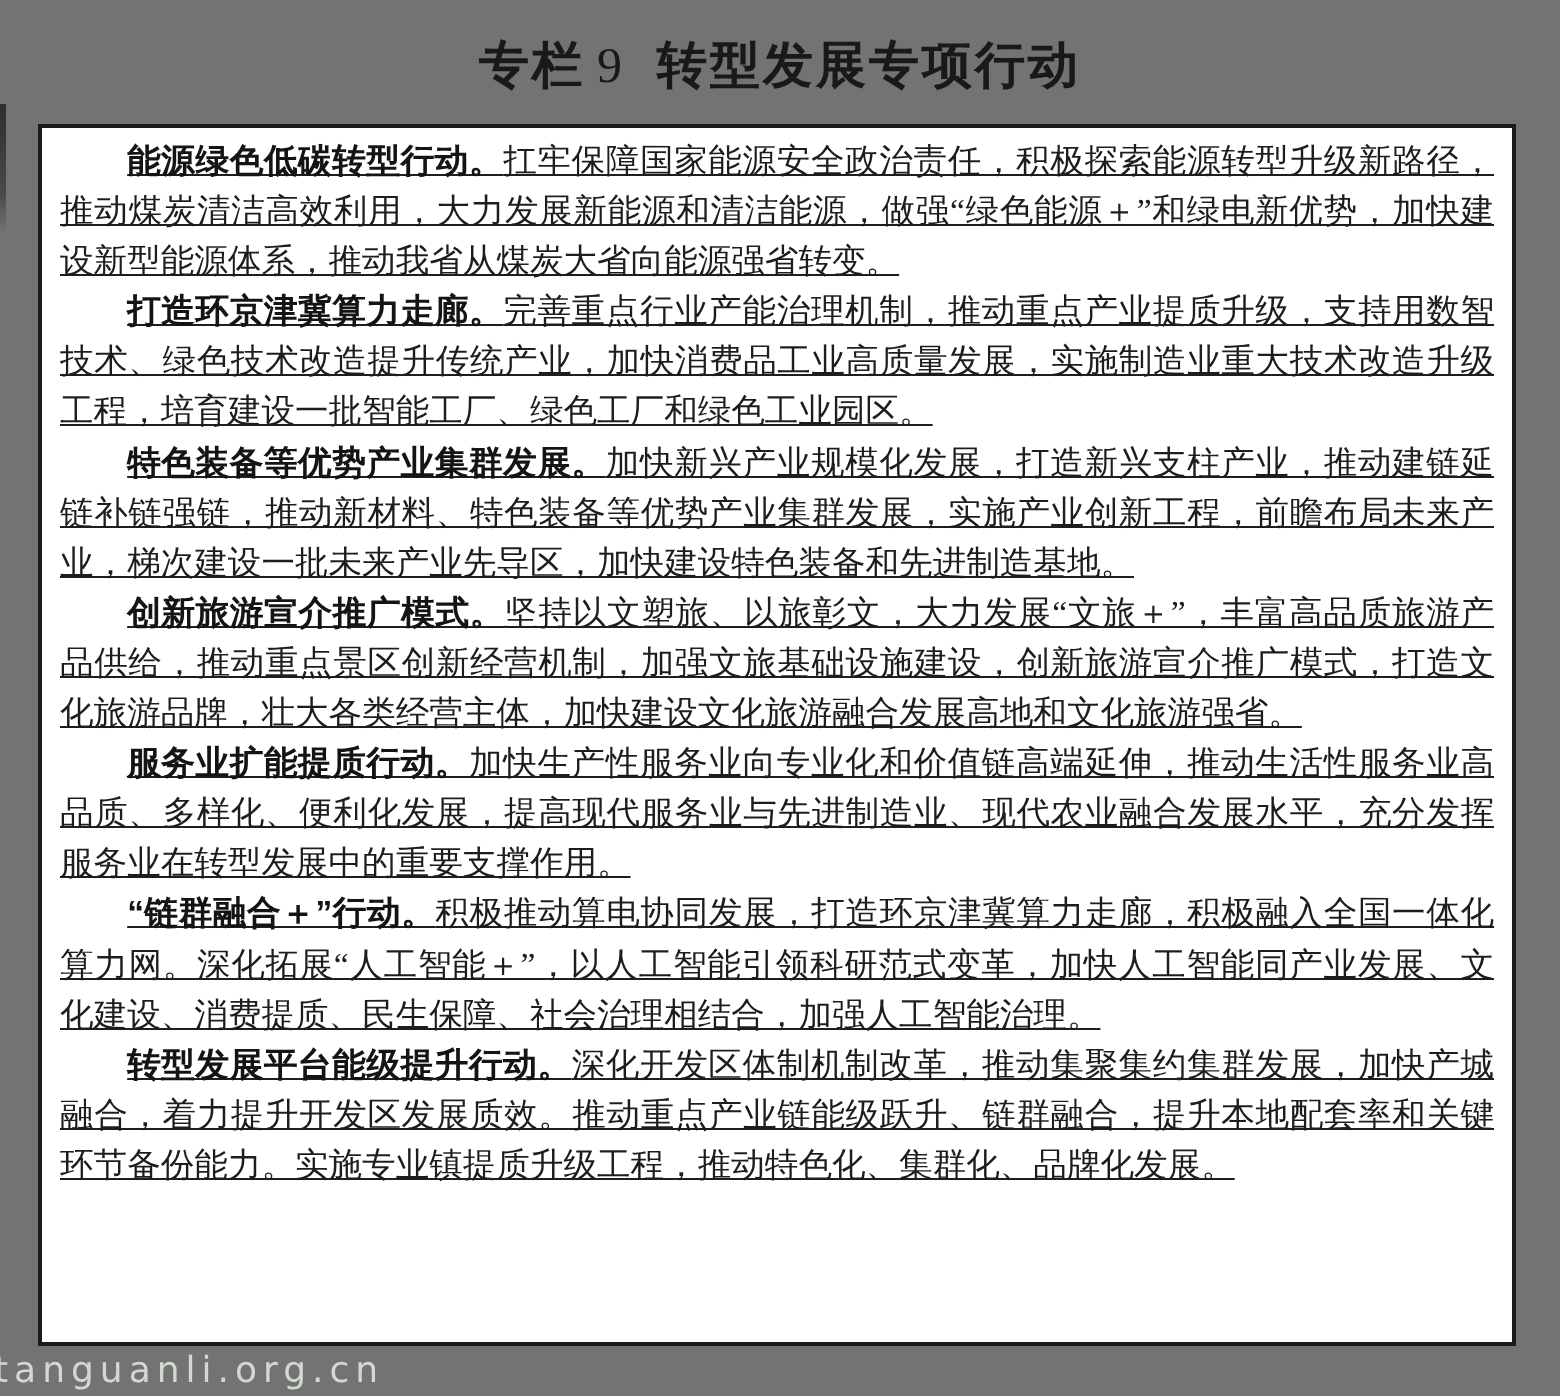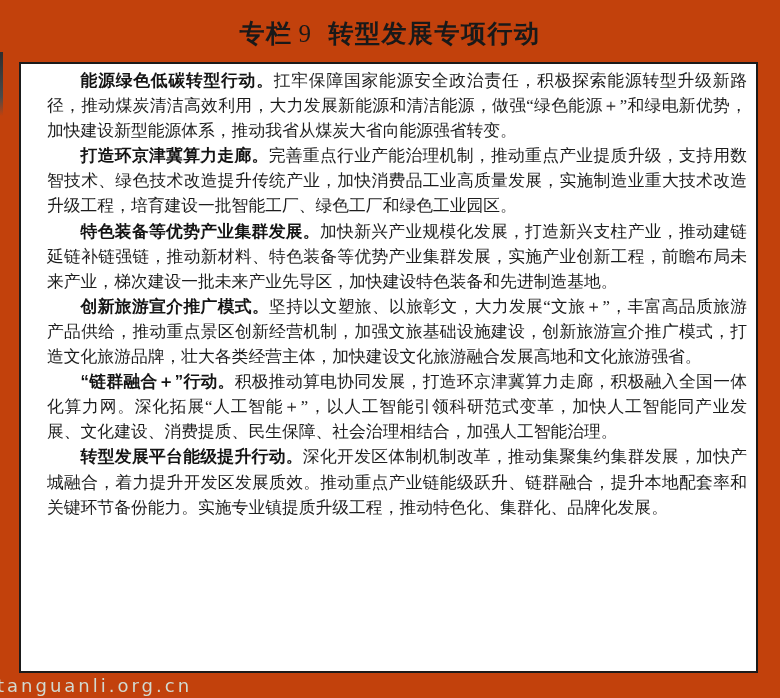--- a/index.html
+++ b/index.html
@@ -1,20 +1,20 @@
 <!DOCTYPE html>
 <html lang="zh"><head>
 <meta charset="utf-8">
 <style>
   html, body { margin: 0; padding: 0; background: #ffffff; }
   .page {
     position: relative;
     width: 780px;
     height: 698px;
-    background: #c2410c;
+    background: #737373;
     overflow: hidden;
     font-family: "Liberation Serif", "DejaVu Serif", serif;
     color: #1e1e1e;
   }
   
   .edge-artifact {
     position: absolute;
     left: 0;
     top: 52px;
     width: 3px;
@@ -42,22 +42,23 @@
   }
   .title-text { margin-left: 16px; }
   .action-box {
     position: absolute;
     left: 19px;
     top: 62px;
     width: 739px;
     height: 611px;
     box-sizing: border-box;
     border: 2px solid #1b1b1b;
-    padding: 4px 9px 0 26px;
+    padding: 4px 9px 0 9px;
     background: #ffffff;
+    text-decoration: underline;
   }
   .para {
     margin: 0;
     font-size: 16.8px;
     line-height: 25.1px;
     text-align: justify;
     text-justify: inter-character;
     text-indent: 2em;
     color: #1d1d1d;
   }
@@ -87,19 +88,20 @@
   <div class="edge-artifact"></div>
 
   <div class="title-row"><span>专栏</span><span class="title-number">9</span><span class="title-text">转型发展专项行动</span>
   </div>
 
   <div class="action-box">
     <p class="para"><span class="lead">能源绿色低碳转型行动。</span><span>扛牢保障国家能源安全政治责任，积极探索能源转型升级新路径，推动煤炭清洁高效利用，大力发展新能源和清洁能源，做强“绿色能源＋”和绿电新优势，加快建设新型能源体系，推动我省从煤炭大省向能源强省转变。</span></p>
     <p class="para"><span class="lead">打造环京津冀算力走廊。</span><span>完善重点行业产能治理机制，推动重点产业提质升级，支持用数智技术、绿色技术改造提升传统产业，加快消费品工业高质量发展，实施制造业重大技术改造升级工程，培育建设一批智能工厂、绿色工厂和绿色工业园区。</span></p>
     <p class="para"><span class="lead">特色装备等优势产业集群发展。</span><span>加快新兴产业规模化发展，打造新兴支柱产业，推动建链延链补链强链，推动新材料、特色装备等优势产业集群发展，实施产业创新工程，前瞻布局未来产业，梯次建设一批未来产业先导区，加快建设特色装备和先进制造基地。</span></p>
     <p class="para"><span class="lead">创新旅游宣介推广模式。</span><span>坚持以文塑旅、以旅彰文，大力发展“文旅＋”，丰富高品质旅游产品供给，推动重点景区创新经营机制，加强文旅基础设施建设，创新旅游宣介推广模式，打造文化旅游品牌，壮大各类经营主体，加快建设文化旅游融合发展高地和文化旅游强省。</span></p>
+    <p class="para"><span class="lead">服务业扩能提质行动。</span><span>加快生产性服务业向专业化和价值链高端延伸，推动生活性服务业高品质、多样化、便利化发展，提高现代服务业与先进制造业、现代农业融合发展水平，充分发挥服务业在转型发展中的重要支撑作用。</span></p>
     <p class="para"><span class="lead">“链群融合＋”行动。</span><span>积极推动算电协同发展，打造环京津冀算力走廊，积极融入全国一体化算力网。深化拓展“人工智能＋”，以人工智能引领科研范式变革，加快人工智能同产业发展、文化建设、消费提质、民生保障、社会治理相结合，加强人工智能治理。</span></p>
     <p class="para"><span class="lead">转型发展平台能级提升行动。</span><span>深化开发区体制机制改革，推动集聚集约集群发展，加快产城融合，着力提升开发区发展质效。推动重点产业链能级跃升、链群融合，提升本地配套率和关键环节备份能力。实施专业镇提质升级工程，推动特色化、集群化、品牌化发展。</span></p>
   </div>
 
   <div class="watermark">tanguanli.org.cn</div>
 
 </div>
 
 </body></html>

